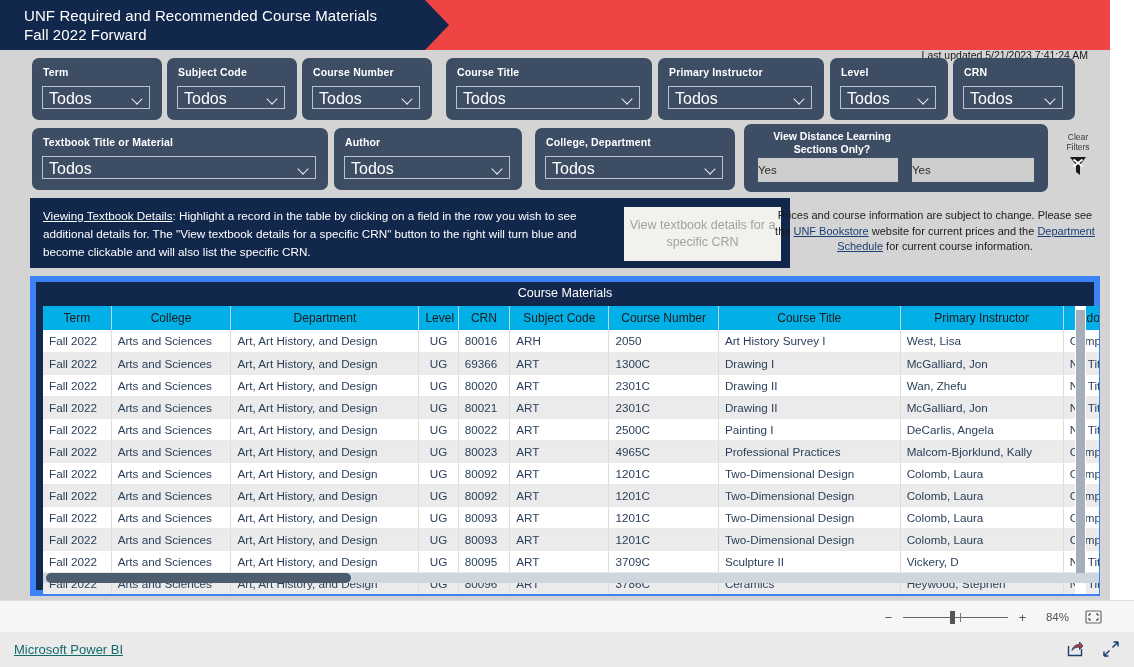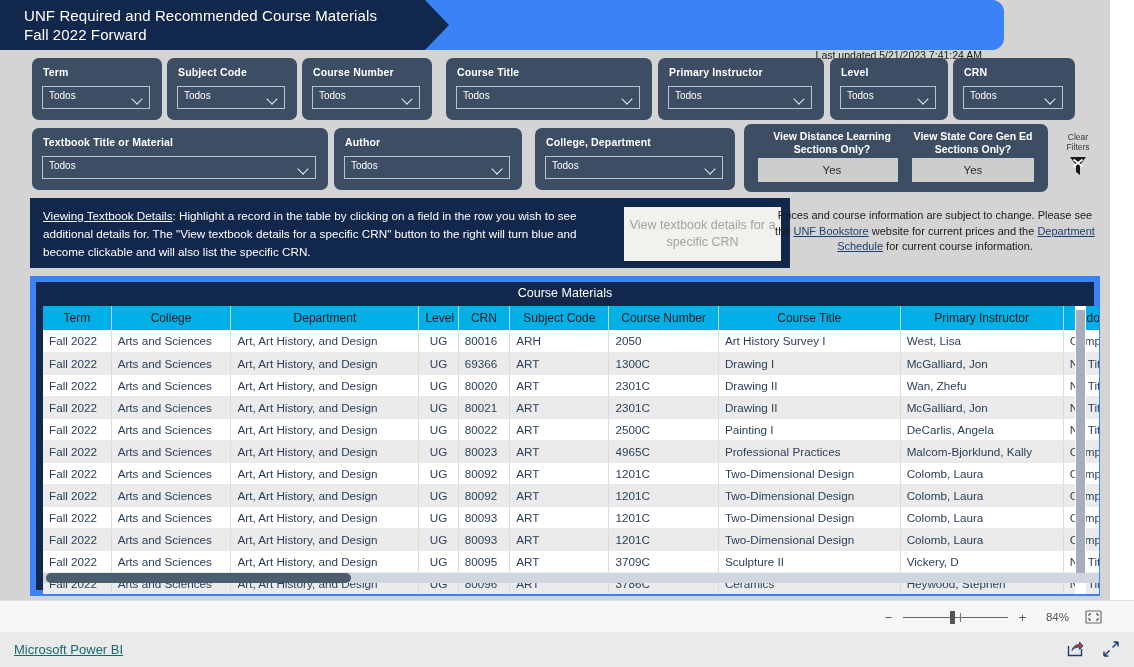--- a/index.html
+++ b/index.html
@@ -14,23 +14,22 @@
   #report {
     position: absolute; left: 0; top: 0;
     width: 1110px; height: 600px;
     background: #d4d4d4;
     overflow: hidden;
   }
 
   
   #header-banner {
     position: absolute; left: 0; top: 0;
-    width: 1004px; height: 50px;
-    background: #3b82f6;
-    border-radius: 12px;
+    width: 1110px; height: 50px;
+    background: #ef4444;
   }
   #header-title-block {
     position: absolute; left: 0; top: 0;
     width: 425px; height: 50px;
     background: #11274b;
   }
   #header-title-arrow {
     position: absolute; left: 425px; top: 0;
     width: 0; height: 0;
     border-top: 25px solid transparent;
@@ -67,21 +66,21 @@
   }
   .filter-select {
     position: absolute; left: 10px; bottom: 11px;
     height: 23px;
     border: 1px solid #b9c2cd;
     background: transparent;
   }
   .filter-select-value {
     position: absolute; left: 6px; top: 3px;
     color: #ffffff;
-    font-size: 10px;
+    font-size: 16px;
   }
   .chev {
     position: absolute; right: 7px; top: 8px;
     width: 9px; height: 9px;
   }
   .chev::before {
     content: "";
     position: absolute; left: 0; top: 0;
     width: 7px; height: 7px;
     border-right: 1.6px solid #e7ecf2;
@@ -98,21 +97,21 @@
     font-weight: bold;
     line-height: 13px;
   }
   .toggle-button {
     position: absolute; left: 14px; right: 14px; bottom: 10px;
     height: 24px;
     background: #cdcdcd;
     color: #2b2b2b;
     font-size: 11.5px;
     line-height: 24px;
-    text-align: center;
+    text-align: left;
   }
 
   
   #clear-filters {
     position: absolute; left: 1058px; top: 133px;
     width: 40px; height: 54px;
     text-align: center;
   }
   #clear-filters-label {
     color: #3a3a3a;
@@ -390,21 +389,20 @@
       <span class="chev"></span>
     </div>
   </div>
 
   <div class="filter-card toggle-card" style="left:744px; top:124px; width:176px; height:68px;">
     <div class="toggle-label">View Distance Learning Sections Only?</div>
     <div class="toggle-button">Yes</div>
   </div>
 
   <div class="filter-card toggle-card" style="left:898px; top:124px; width:150px; height:68px;">
-    <div class="toggle-label">View State Core Gen Ed Sections Only?</div>
     <div class="toggle-button">Yes</div>
   </div>
 
   <div id="clear-filters">
     <div id="clear-filters-label" style="white-space:pre-line;">Clear
 Filters</div>
     <svg id="clear-filters-icon" width="20" height="22" viewBox="0 0 20 22">
       <path d="M2 2 L18 2 L12 10 L12 20 L8 17 L8 10 Z" fill="#1a1a1a"></path>
       <path d="M5.5 4.5 L14.5 11.5 M14.5 4.5 L5.5 11.5" stroke="#ffffff" stroke-width="1.7"></path>
     </svg>

